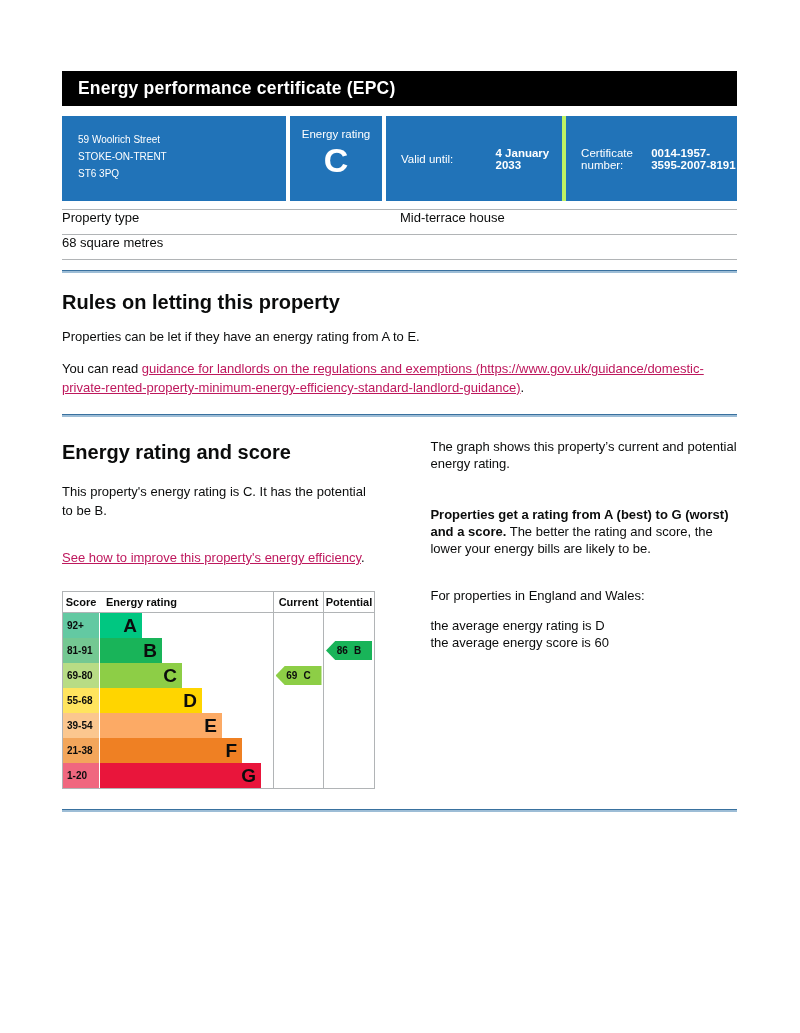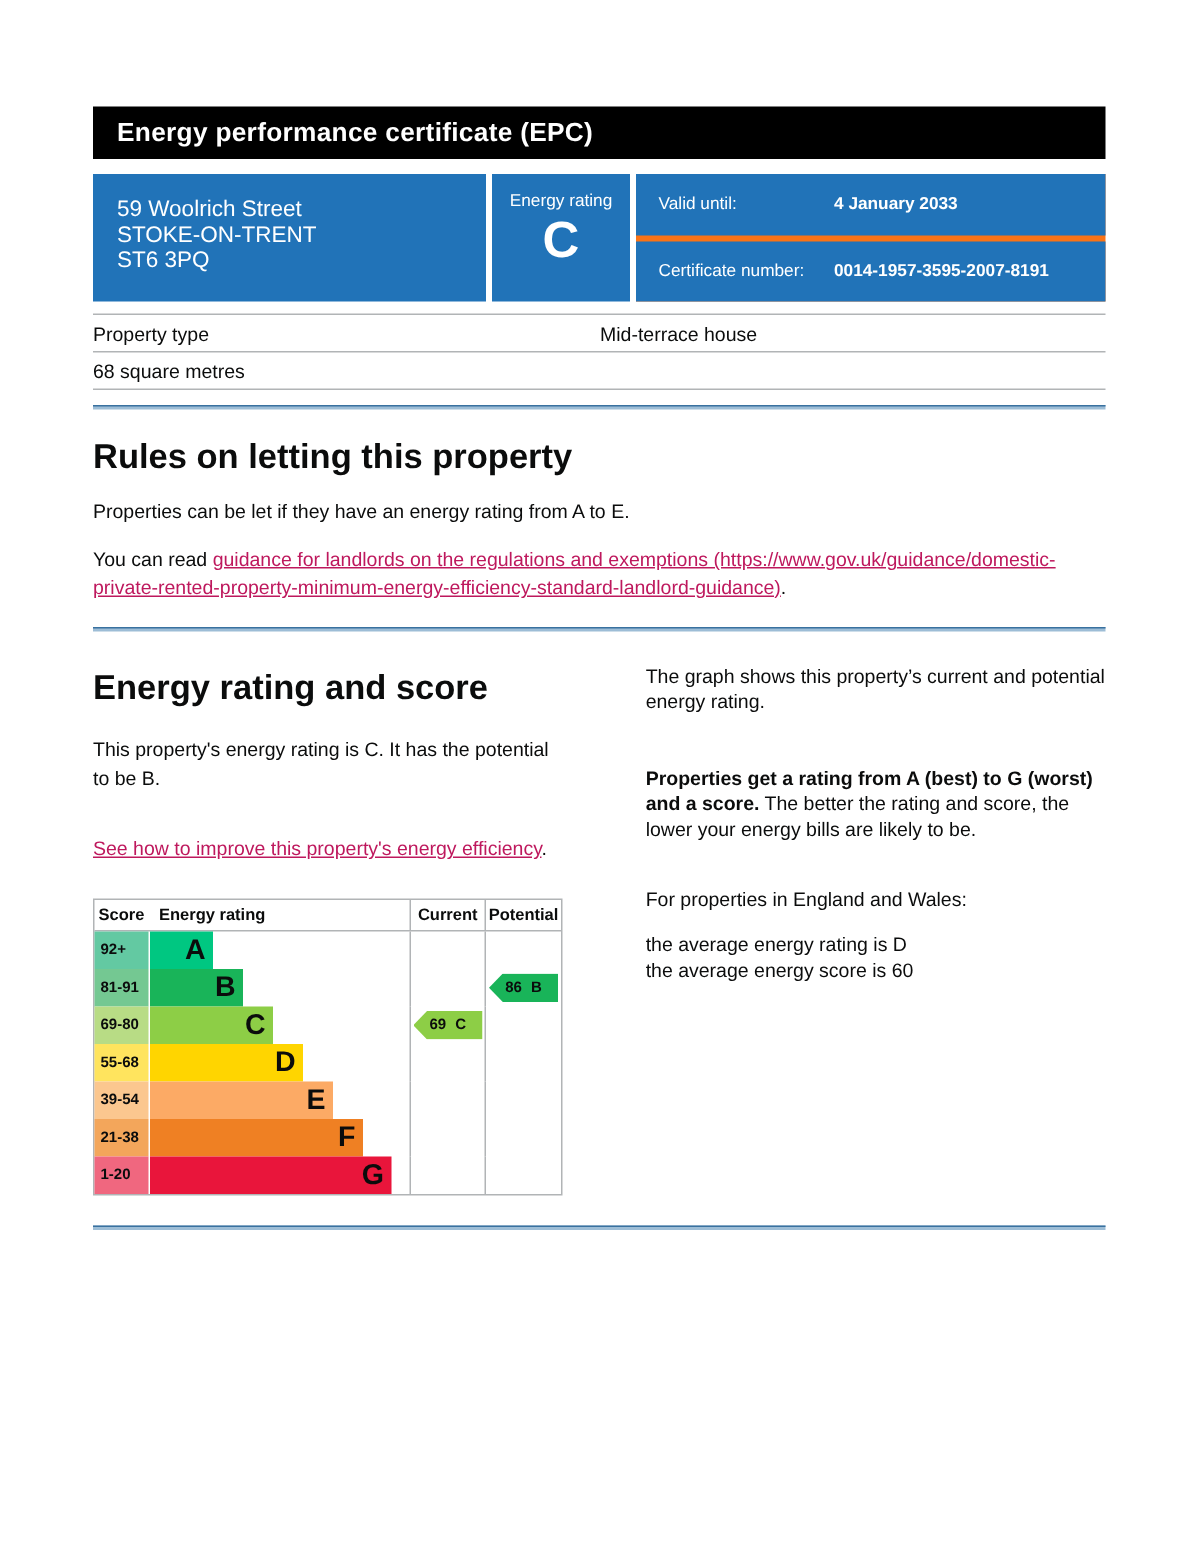--- a/index.html
+++ b/index.html
@@ -12,41 +12,41 @@
 
   
   .black-bar{
     background:#000;color:#fff;height:35px;display:flex;align-items:center;
     padding-left:16px;font-size:17.5px;font-weight:bold;letter-spacing:.2px;
   }
 
   
   .blue-box{margin-top:10px;display:flex;gap:4px;height:85px;}
   .panel{background:#2173b8;color:#fff;box-sizing:border-box;}
-  .address-panel{width:262px;padding:15px 0 0 16px;font-size:15px;line-height:17px;}
+  .address-panel{width:224px;padding:15px 0 0 16px;font-size:10px;line-height:17px;}
   .rating-panel{width:92px;display:flex;flex-direction:column;align-items:center;padding-top:12px;}
   .rating-panel .rp-label{font-size:11.5px;}
   .rating-panel .rp-letter{font-size:34px;font-weight:bold;line-height:40px;}
-  .right-panel{flex:1;display:flex;flex-direction:column;gap:4px;background:#f97316;}
+  .right-panel{flex:1;display:flex;gap:4px;background:#bef264;}
   .right-row{background:#2173b8;color:#fff;flex:1;display:flex;align-items:center;font-size:11.5px;}
   .right-row .lbl{width:117px;margin-left:15px;}
   .right-row .val{font-weight:bold;}
 
   
   .meta{margin-top:8px;font-size:13px;}
-  .meta-row{display:flex;height:24px;align-items:center;border-top:1px solid #b1b4b6;}
+  .meta-row{display:flex;height:24px;align-items:flex-start;border-top:1px solid #b1b4b6;}
   .meta-row:last-child{border-bottom:1px solid #b1b4b6;}
   .meta-row .m-label{width:338px;}
 
   
   .divider{margin-top:10px;height:2px;background:#9dbdd6;border-top:1px solid #39719f;}
   .divider.d2{margin-top:17px;}
   .divider.d3{margin-top:20px;}
 
-  h2{font-size:23px;font-weight:bold;margin:18px 0 0;}
+  h2{font-size:20px;font-weight:bold;margin:18px 0 0;}
   .p{font-size:13px;line-height:19px;margin-top:13px;}
   a, .link{color:#be185d;text-decoration:underline;cursor:pointer;}
 
   
   .columns{display:flex;margin-top:16px;align-items:flex-start;}
   .col-left{width:320px;}
   .col-left h2{margin-top:8px;}
   .col-left .p{margin-top:18px;}
   .col-left .improve{margin-top:28px;font-size:13px;line-height:19px;}
   .col-right{width:312px;margin-left:54px;padding-top:5px;font-size:13px;line-height:17px;}

